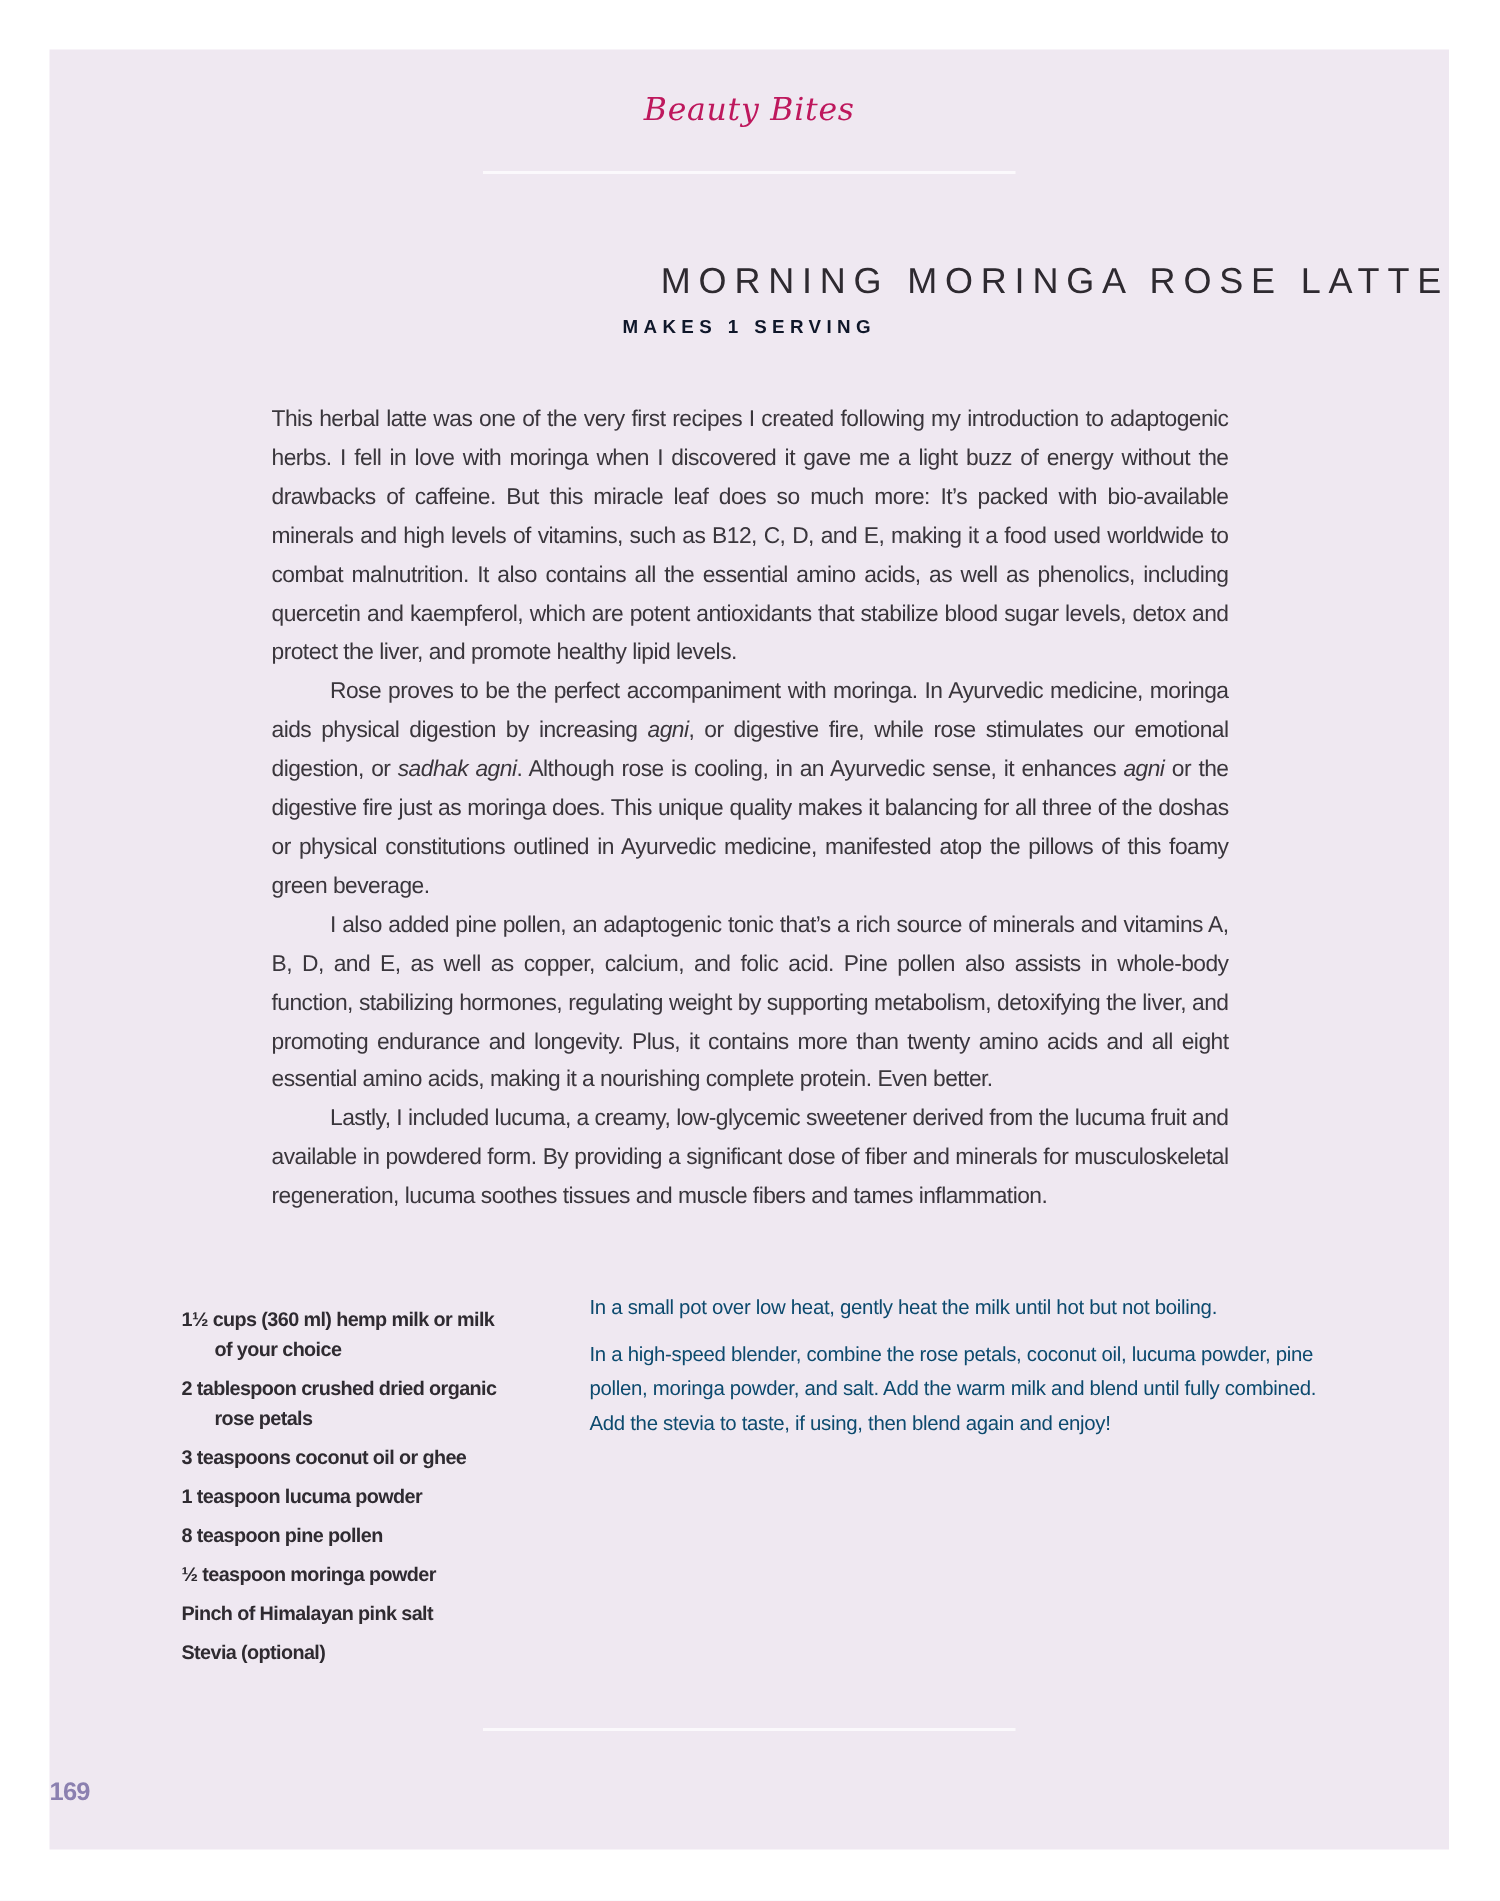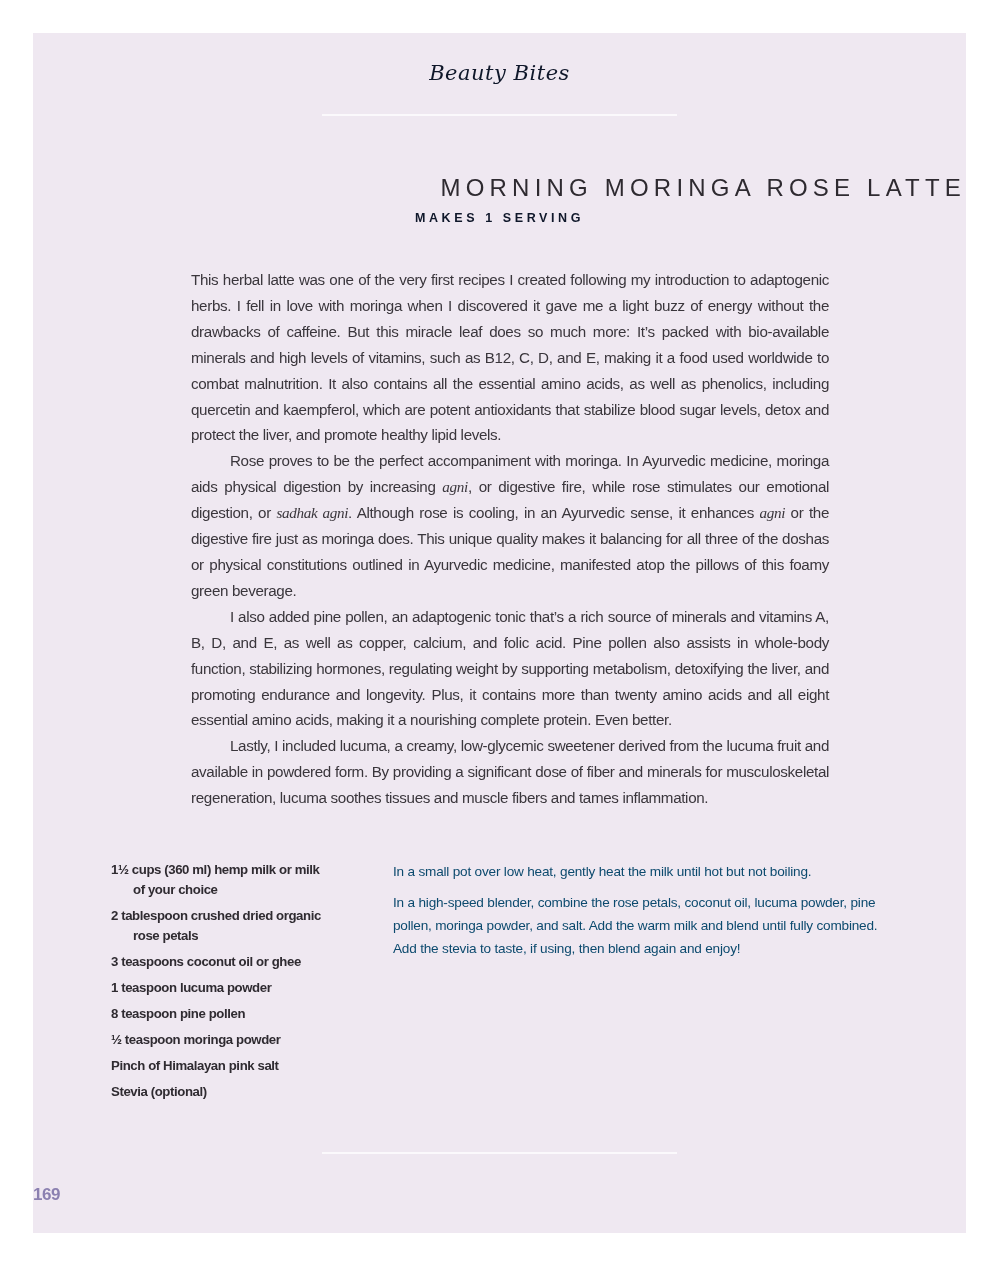--- a/index.html
+++ b/index.html
@@ -24,21 +24,21 @@
     }
     .running-head {
       position: absolute;
       left: 0;
       width: 933px;
       top: 28px;
       text-align: center;
       font-family: "DejaVu Serif", serif;
       font-style: italic;
       font-size: 21px;
-      color: #0f172a;
+      color: #be185d;
       letter-spacing: 0.5px;
     }
     .rule {
       position: absolute;
       left: 289px;
       width: 355px;
       height: 2px;
       background: #fbf9fc;
     }
     .rule.top { top: 81px; }
@@ -71,35 +71,34 @@
       position: absolute;
       left: 148px;
       width: 638px;
       top: 234px;
       font-family: "Liberation Sans Narrow", "Liberation Sans", sans-serif;
       font-size: 15.2px;
       line-height: 25.9px;
       color: #3a363c;
       text-align: justify;
       letter-spacing: -0.35px;
-      margin-left: 10px;
     }
     .intro p {
       margin: 0;
     }
     .intro p.indent {
       text-indent: 39px;
     }
-    .intro em { font-style: italic; font-family: Liberation Serif, serif; }
+    .intro em { font-style: italic; }
     .ingredients {
       position: absolute;
       left: 78px;
       top: 827px;
       width: 210px;
-      margin: 0;
+      margin: 10px;
       padding: 0;
       list-style: none;
       font-family: "Liberation Sans", sans-serif;
       font-weight: bold;
       font-size: 13.2px;
       line-height: 20px;
       color: #2f2b31;
       letter-spacing: -0.4px;
     }
     .ingredients li {

